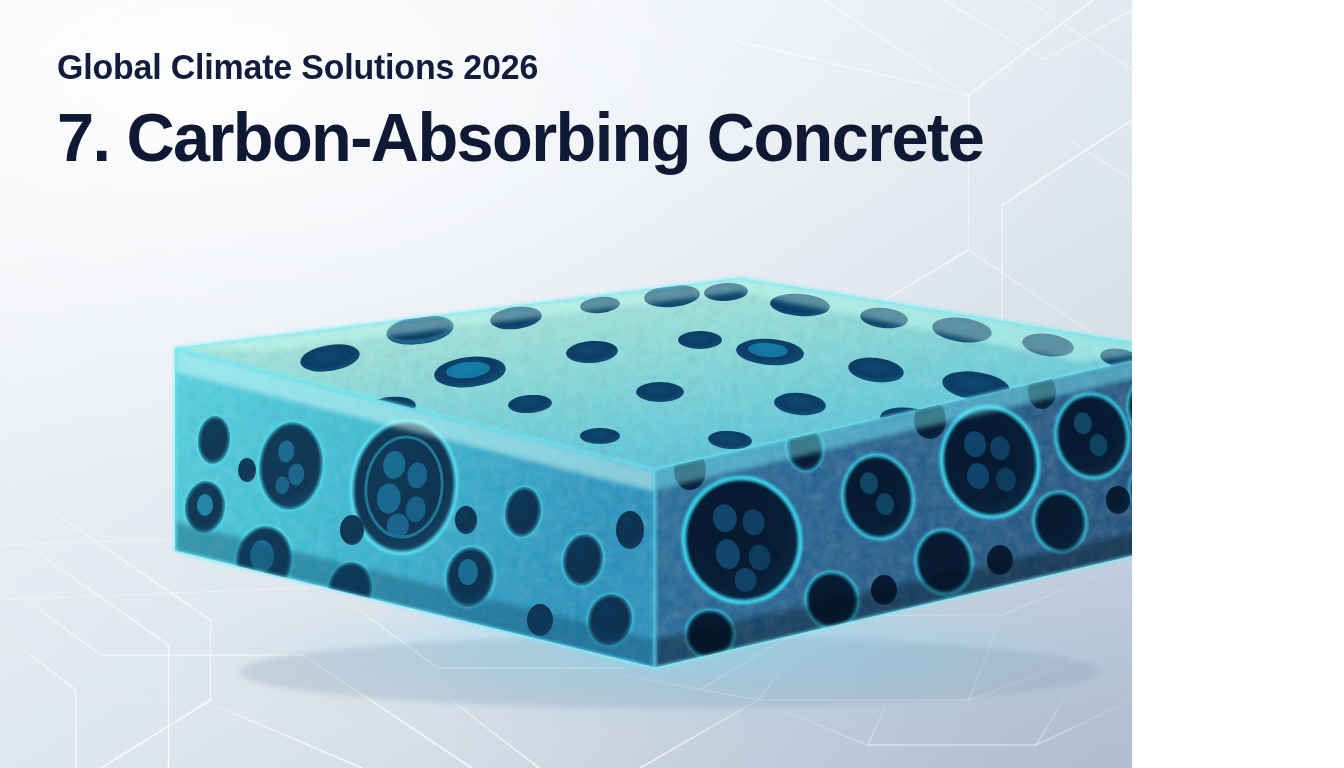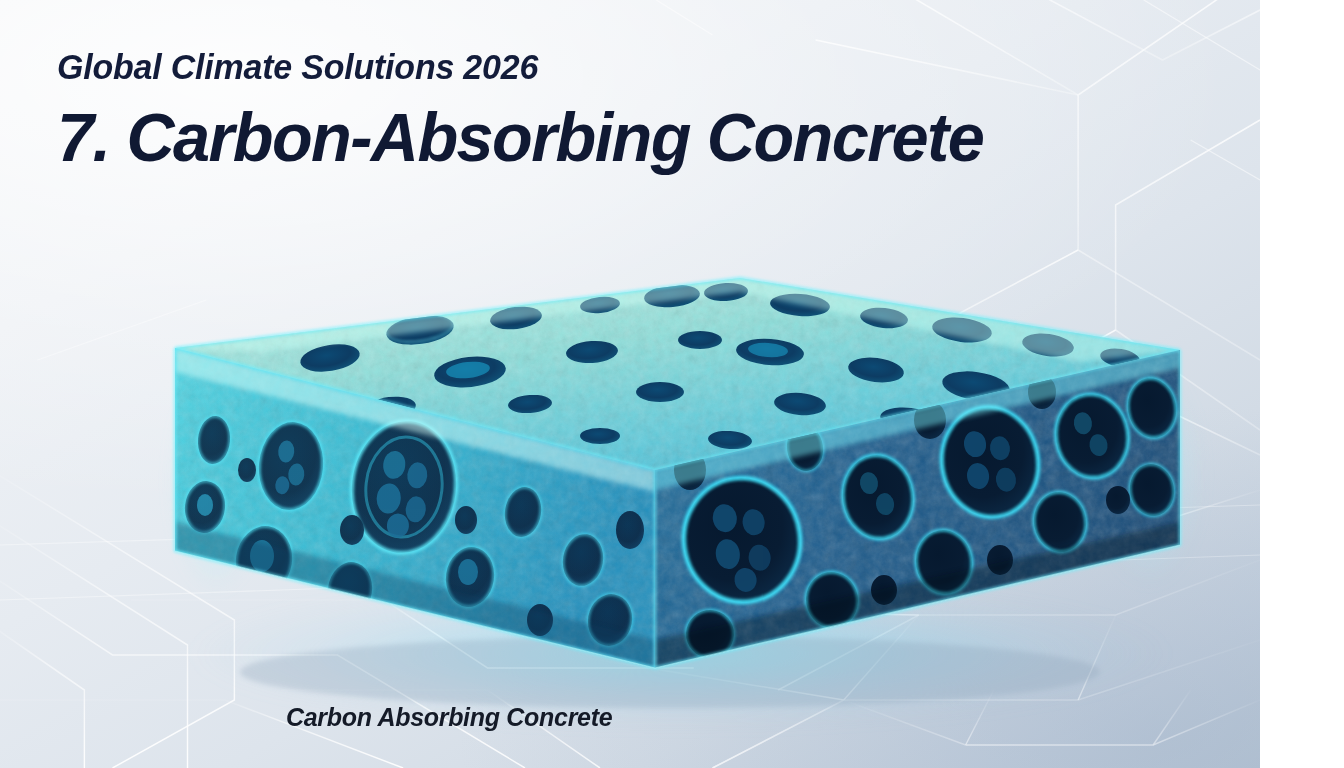--- a/index.html
+++ b/index.html
@@ -6,32 +6,31 @@
     margin: 0;
     padding: 0;
     background: #ffffff;
   }
   body {
     font-family: "Liberation Sans", sans-serif;
   }
 
   .slide {
     position: relative;
-    width: 1260px;
+    width: 1132px;
     height: 768px;
     overflow: hidden;
     background: linear-gradient(150deg,
         #f4f6f8 0%,
         #eef1f5 22%,
         #e6ebf1 42%,
         #dde4ec 60%,
         #d2dbe5 76%,
         #c3cfdd 90%,
         #b8c6d5 100%);
-    font-style: italic;
   }
 
   
   .bg-layer {
     position: absolute;
     inset: 0;
     pointer-events: none;
   }
   .bg-layer svg { display: block; width: 100%; height: 100%; }
 
@@ -508,15 +507,14 @@
         <path d="M175 551 L655 668 L1180 545"></path>
       </g>
     </svg>
   </div>
 
   <div class="text-block">
     <div class="eyebrow">Global Climate Solutions 2026</div>
     <div class="headline">7. Carbon-Absorbing Concrete</div>
   </div>
 
-  <div class="caption">Carbon Absorbing Concrete</div>
 
 </div>
 
 </body></html>

